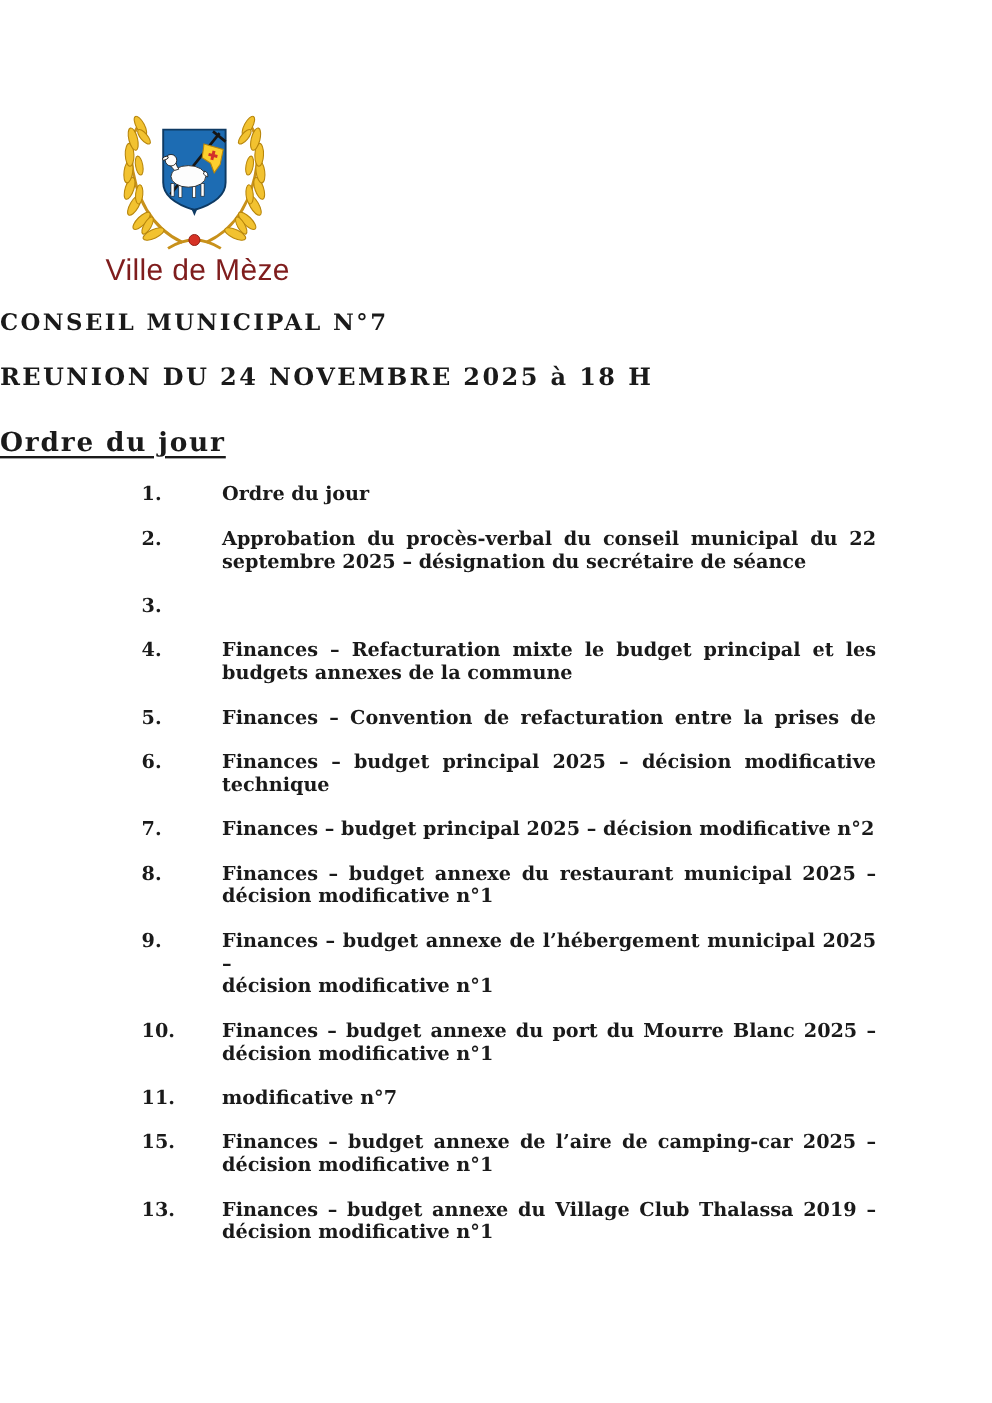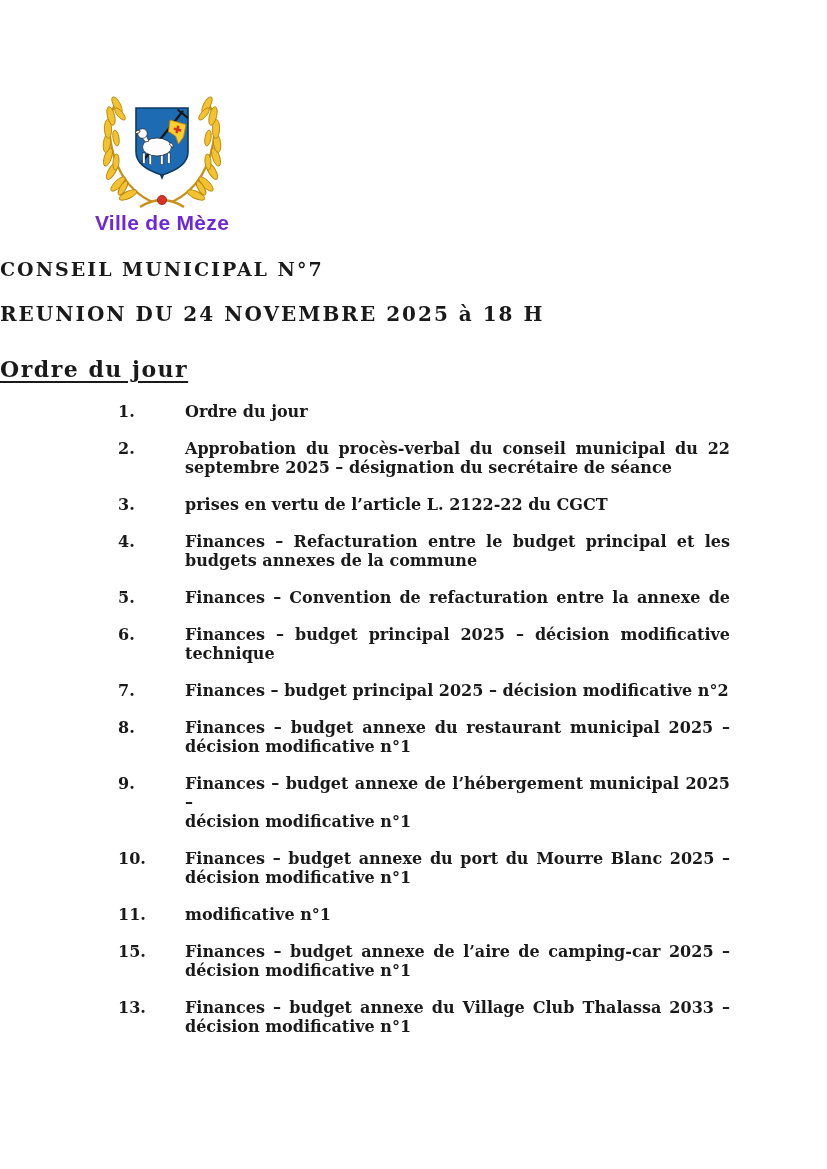--- a/index.html
+++ b/index.html
@@ -18,24 +18,24 @@
     position: absolute;
     left: 88px;
     top: 96px;
     width: 148px;
     text-align: center;
   }
   .logo svg { display: block; margin: 0 auto; }
   .logo-caption {
     margin-top: 1px;
     font-family: "Liberation Sans", sans-serif;
-    font-weight: bold;
-    font-size: 21px;
+    font-weight: normal;
+    font-size: 25px;
     letter-spacing: 0.3px;
-    color: #6d28d9;
+    color: #7f1d1d;
     white-space: nowrap;
   }
 
   
   .title1, .title2, .subtitle {
     position: absolute;
     left: 0;
     width: 100%;
     text-align: left;
     font-weight: bold;
@@ -162,34 +162,33 @@
       <div class="item">
         <div class="num">2.</div>
         <div class="body">
           <div class="jline">Approbation du procès-verbal du conseil municipal du 22</div>
           <div class="lline">septembre 2025 – désignation du secrétaire de séance</div>
         </div>
       </div>
       <div class="item">
         <div class="num">3.</div>
         <div class="body">
-          <div class="lline">prises en vertu de l’article L. 2122-22 du CGCT</div>
         </div>
       </div>
       <div class="item">
         <div class="num">4.</div>
         <div class="body">
-          <div class="jline">Finances – Refacturation entre le budget principal et les</div>
+          <div class="jline">Finances – Refacturation mixte le budget principal et les</div>
           <div class="lline">budgets annexes de la commune</div>
         </div>
       </div>
       <div class="item">
         <div class="num">5.</div>
         <div class="body">
-          <div class="jline">Finances – Convention de refacturation entre la annexe de</div>
+          <div class="jline">Finances – Convention de refacturation entre la prises de</div>
         </div>
       </div>
       <div class="item">
         <div class="num">6.</div>
         <div class="body">
           <div class="jline">Finances – budget principal 2025 – décision modificative</div>
           <div class="lline">technique</div>
         </div>
       </div>
       <div class="item">
@@ -215,32 +214,32 @@
       <div class="item">
         <div class="num">10.</div>
         <div class="body">
           <div class="jline">Finances – budget annexe du port du Mourre Blanc 2025 –</div>
           <div class="lline">décision modificative n°1</div>
         </div>
       </div>
       <div class="item">
         <div class="num">11.</div>
         <div class="body">
-          <div class="lline">modificative n°1</div>
+          <div class="lline">modificative n°7</div>
         </div>
       </div>
       <div class="item">
         <div class="num">15.</div>
         <div class="body">
           <div class="jline">Finances – budget annexe de l’aire de camping-car 2025 –</div>
           <div class="lline">décision modificative n°1</div>
         </div>
       </div>
       <div class="item">
         <div class="num">13.</div>
         <div class="body">
-          <div class="jline">Finances – budget annexe du Village Club Thalassa 2033 –</div>
+          <div class="jline">Finances – budget annexe du Village Club Thalassa 2019 –</div>
           <div class="lline">décision modificative n°1</div>
         </div>
       </div>
     </div>
 
 </div>
 
 </body></html>

